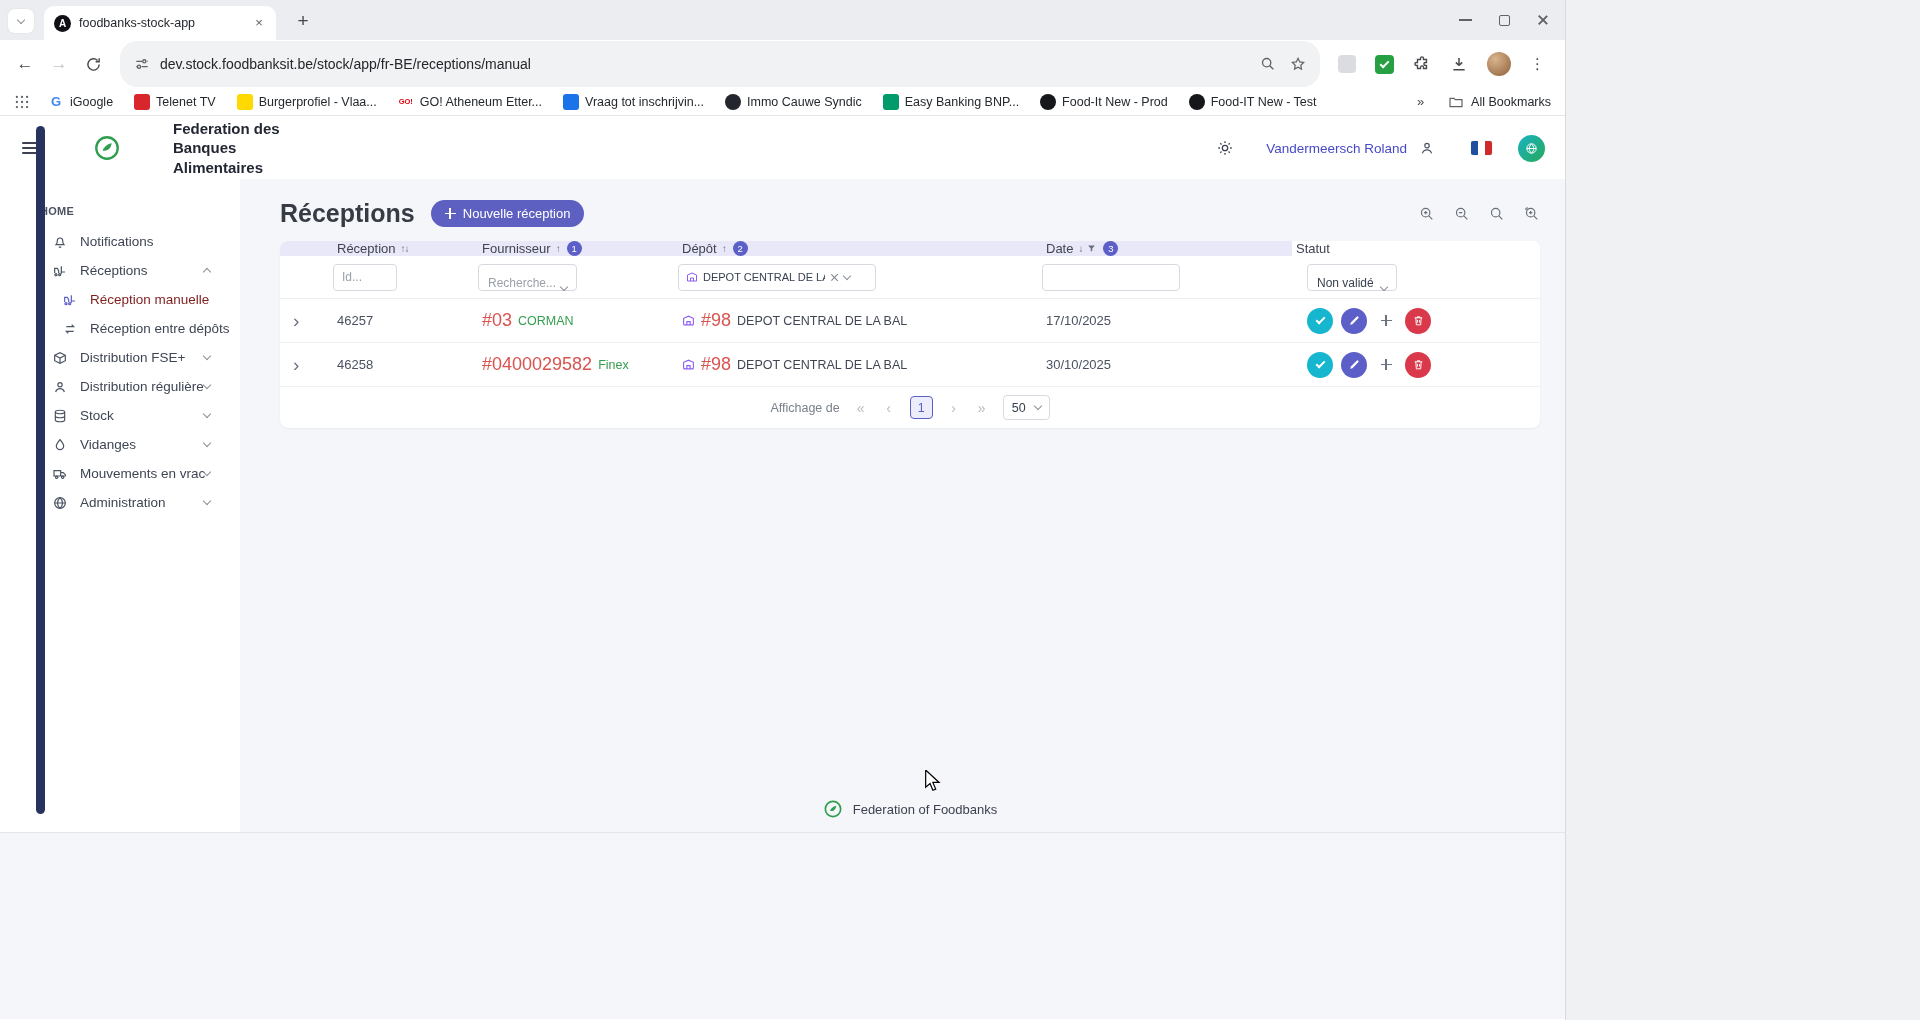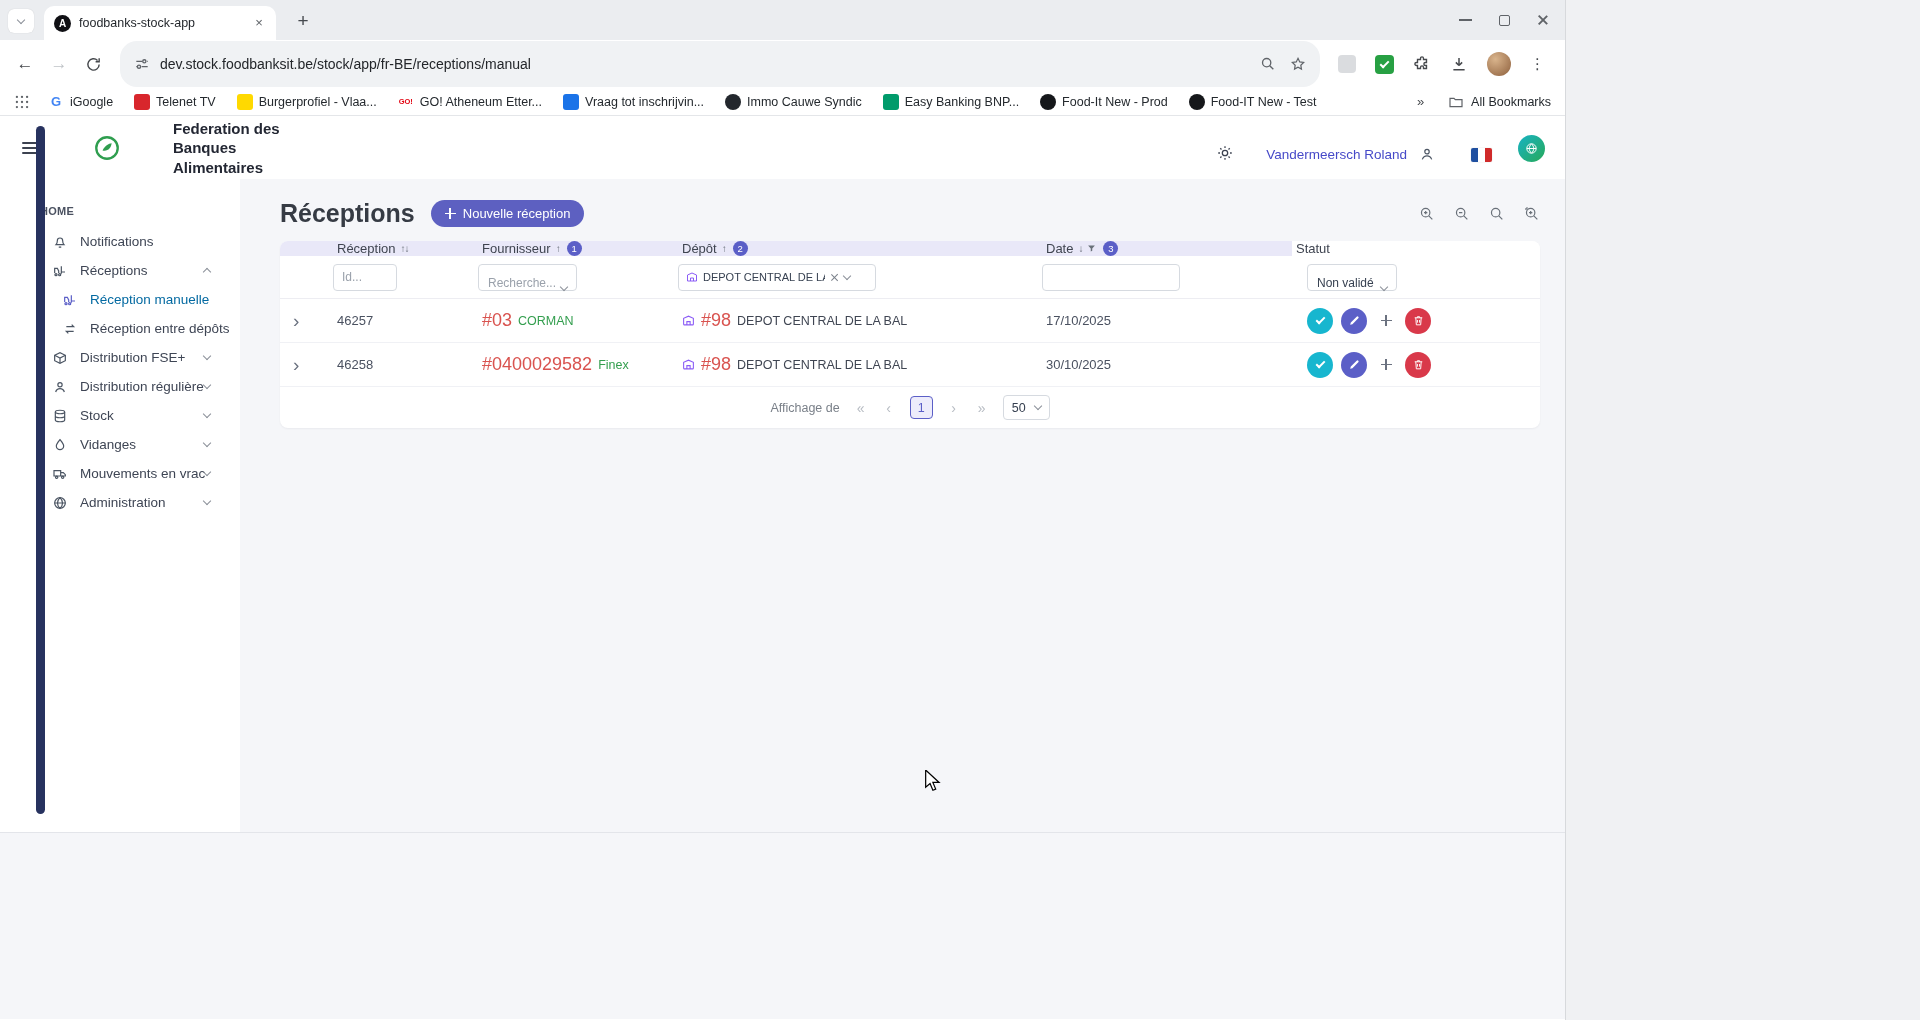--- a/index.html
+++ b/index.html
@@ -63,39 +63,39 @@
   .bm-overflow{font-size:13px;color:#46494d;margin-right:24px;}
   .all-bm{display:flex;align-items:center;gap:7px;font-size:12.5px;color:#24292e;}
 
   
   .app{position:absolute;top:117px;left:0;width:1565px;height:903px;}
   .app-header{height:62px;background:#fff;display:flex;align-items:center;position:relative;z-index:2;gap:42px;}
   .hamburger{margin-left:22px;display:flex;flex-direction:column;gap:3.5px;width:17px;}
   .hamburger i{height:1.8px;background:#3c4250;border-radius:1px;}
   .logo-sm{margin-left:12px;}
   .app-title{margin-left:10px;width:122px;font-size:15px;font-weight:700;color:#232733;line-height:1.3;}
-  .hdr-right{margin-left:auto;display:flex;align-items:flex-end;margin-right:20px;}
+  .hdr-right{margin-left:auto;display:flex;align-items:center;margin-right:20px;}
   .sun-wrap{margin-right:32px;display:flex;color:#3c4250;}
   .user-name{font-size:13.5px;color:#4649c8;margin-right:12px;}
   .person-wrap{margin-right:36px;display:flex;color:#4b5563;}
   .flag{width:21px;height:14px;border-radius:2px;overflow:hidden;display:flex;margin-right:26px;box-shadow:0 0 1px rgba(0,0,0,.3);}
   .flag i{flex:1;}
   .flag .b{background:#1f4fa0;}.flag .w{background:#fff;}.flag .r{background:#d02a2a;}
   .globe-btn{width:27px;height:27px;border-radius:50%;background:linear-gradient(135deg,#18b3c4,#27a959);display:flex;align-items:center;justify-content:center;}
   .nav-strip{position:absolute;left:36px;top:9px;width:9px;height:688px;background:#27325f;border-radius:5px;z-index:3;}
 
   .app-body{display:flex;height:654px;border-bottom:1px solid #e3e5ea;}
   .sidebar{width:240px;background:#fff;padding-top:14px;flex:none;}
   .side-section{margin:12px 0 10px 40px;font-size:11px;font-weight:700;color:#4a5160;letter-spacing:.3px;}
   .side-item{display:flex;align-items:center;height:29px;padding-left:52px;position:relative;color:#3e4554;font-size:13.5px;}
   .s-icon{display:flex;width:17px;color:#4b5563;}
   .s-label{margin-left:11px;}
   .side-item .chev{position:absolute;right:30px;}
   .child{padding-left:62px;}
-  .active{color:#0369a1;}
+  .active{color:#7f1d1d;}
   .active .s-icon{color:#5b5fc7;}
 
   .main{flex:1;background:#f5f6f9;position:relative;}
   .content{margin-left:40px;width:1260px;}
   .title-row{display:flex;align-items:center;padding-top:20px;}
   h1{font-size:25px;font-weight:700;color:#363b44;}
   .btn-new{margin-left:16px;height:27px;border:none;border-radius:14px;background:#5d60c1;color:#fff;font-size:13px;display:flex;align-items:center;gap:7px;padding:0 14px;font-family:inherit;cursor:pointer;}
   .plus-ic{position:relative;width:11px;height:11px;display:inline-block;flex:none;}
   .plus-ic::before{content:"";position:absolute;left:0;top:4.7px;width:11px;height:1.6px;background:#fff;}
   .plus-ic::after{content:"";position:absolute;left:4.7px;top:0;width:1.6px;height:11px;background:#fff;}
@@ -620,20 +620,29 @@
               <span class="pg-nav">›</span>
               <span class="pg-nav">»</span>
               <div class="pg-size">
                 <span>50</span>
                 <span class="chev"></span>
               </div>
             </div>
           </div>
         </div>
 
+        <div class="main-footer">
+          <span>
+            <svg width="20" height="20" viewBox="0 0 24 24">
+                <circle cx="12" cy="12" r="9.2" fill="none" stroke="#2f9e4f" stroke-width="2"></circle>
+                <path d="M8.2 14.2c1.8-4 5.2-5.9 7.8-6.2-.6 4-3.1 7.1-7.8 6.2z" fill="#2f9e4f"></path>
+              </svg>
+          </span>
+          <span>Federation of Foodbanks</span>
+        </div>
       </div>
     </div>
 
     <div class="bottom-strip"></div>
   </div>
 </div>
 
 <span class="cursor">
   <svg width="18" height="22" viewBox="0 0 14 18">
       <path d="M1 0v14l3.6-3 2.3 5.6 2.3-1-2.3-5.4H12z" fill="#fff" stroke="#000" stroke-width="1"></path>

